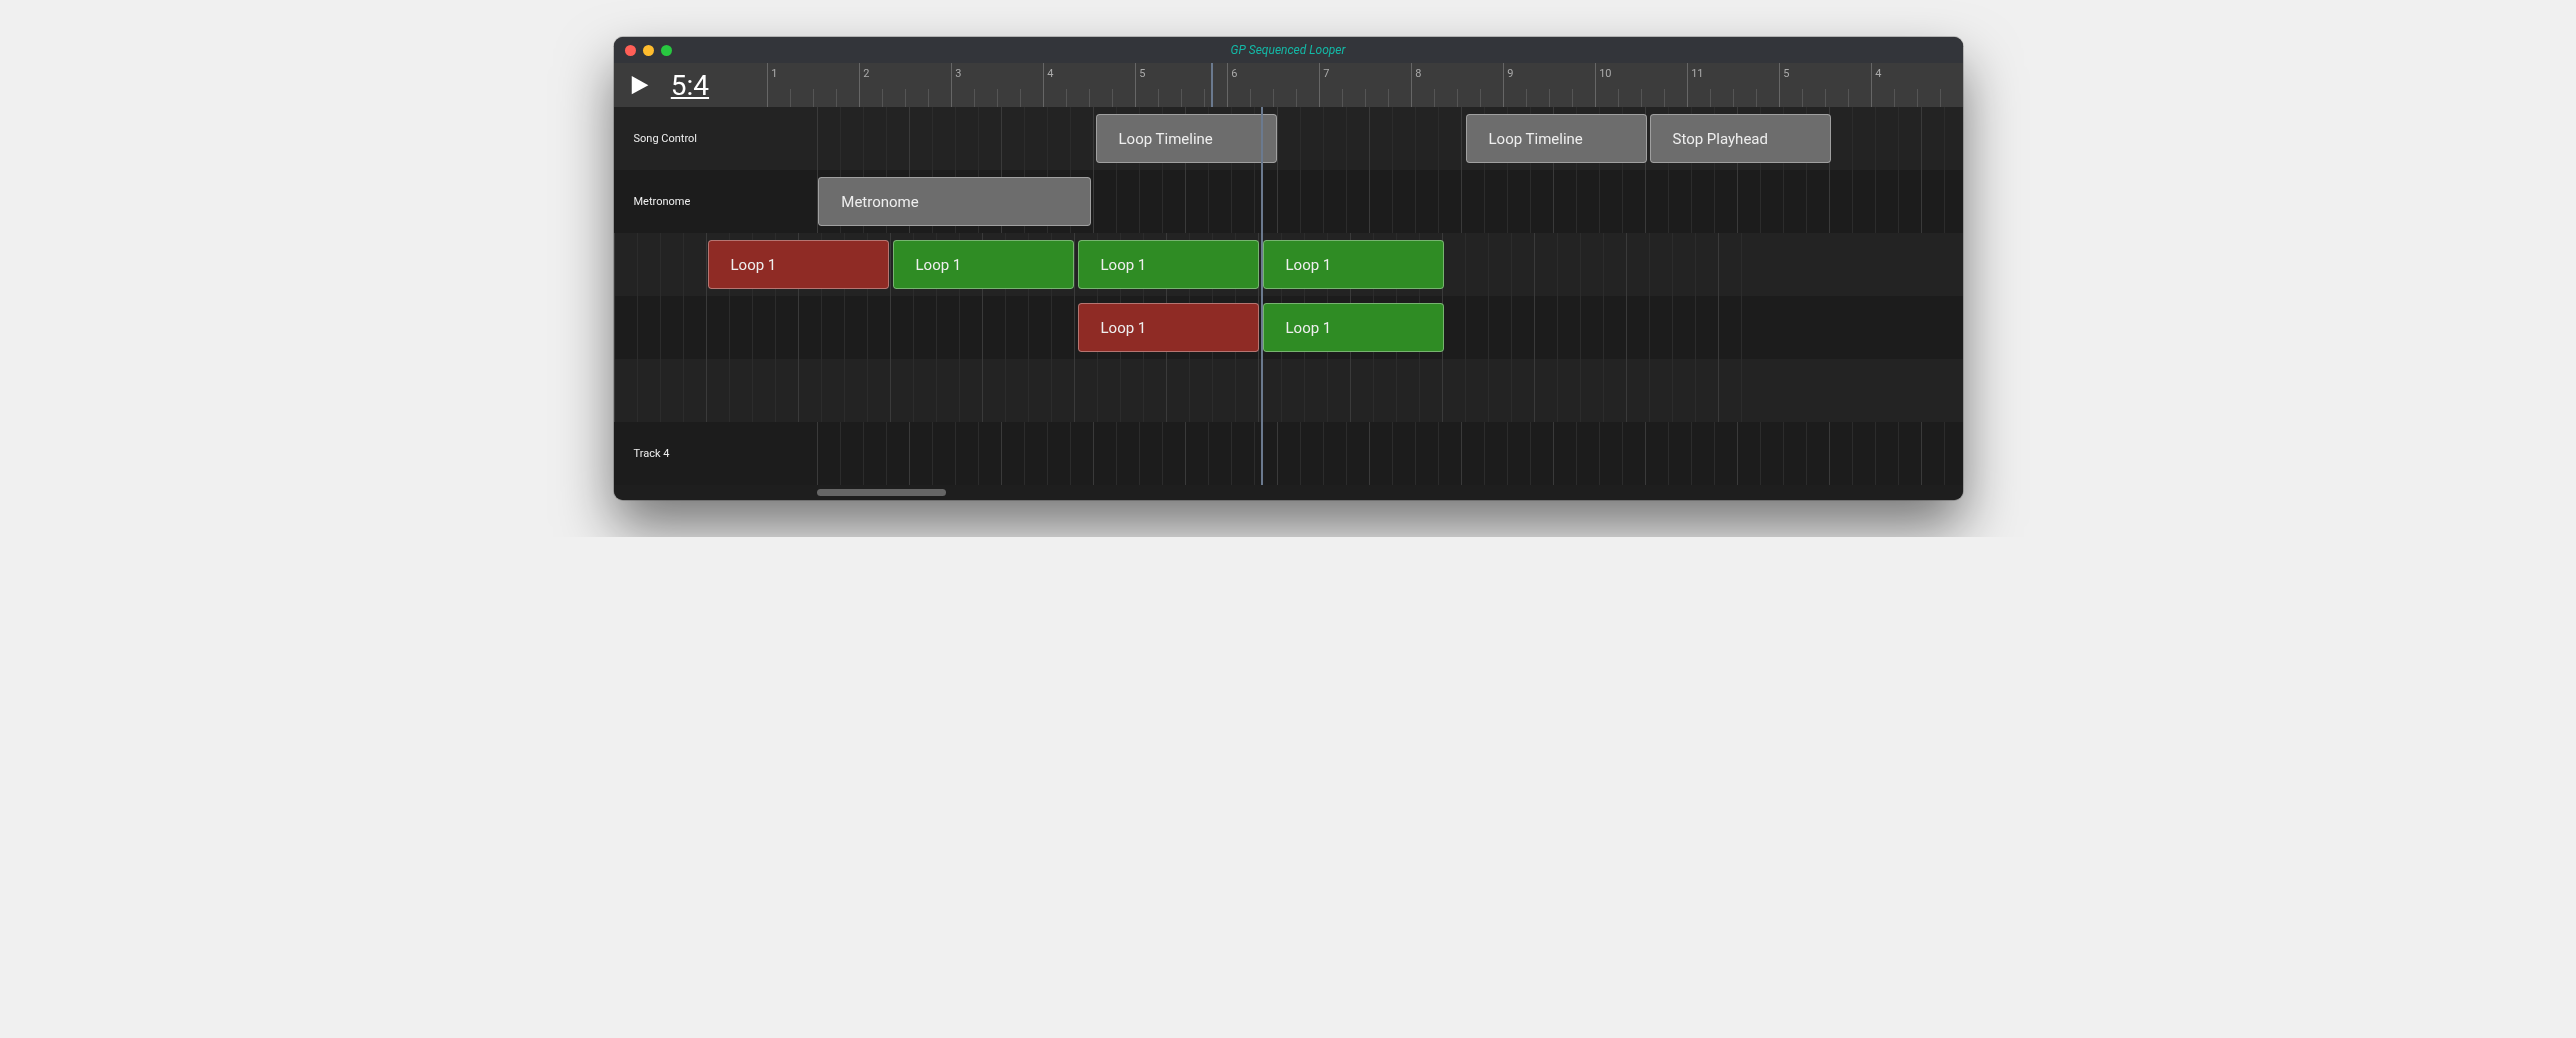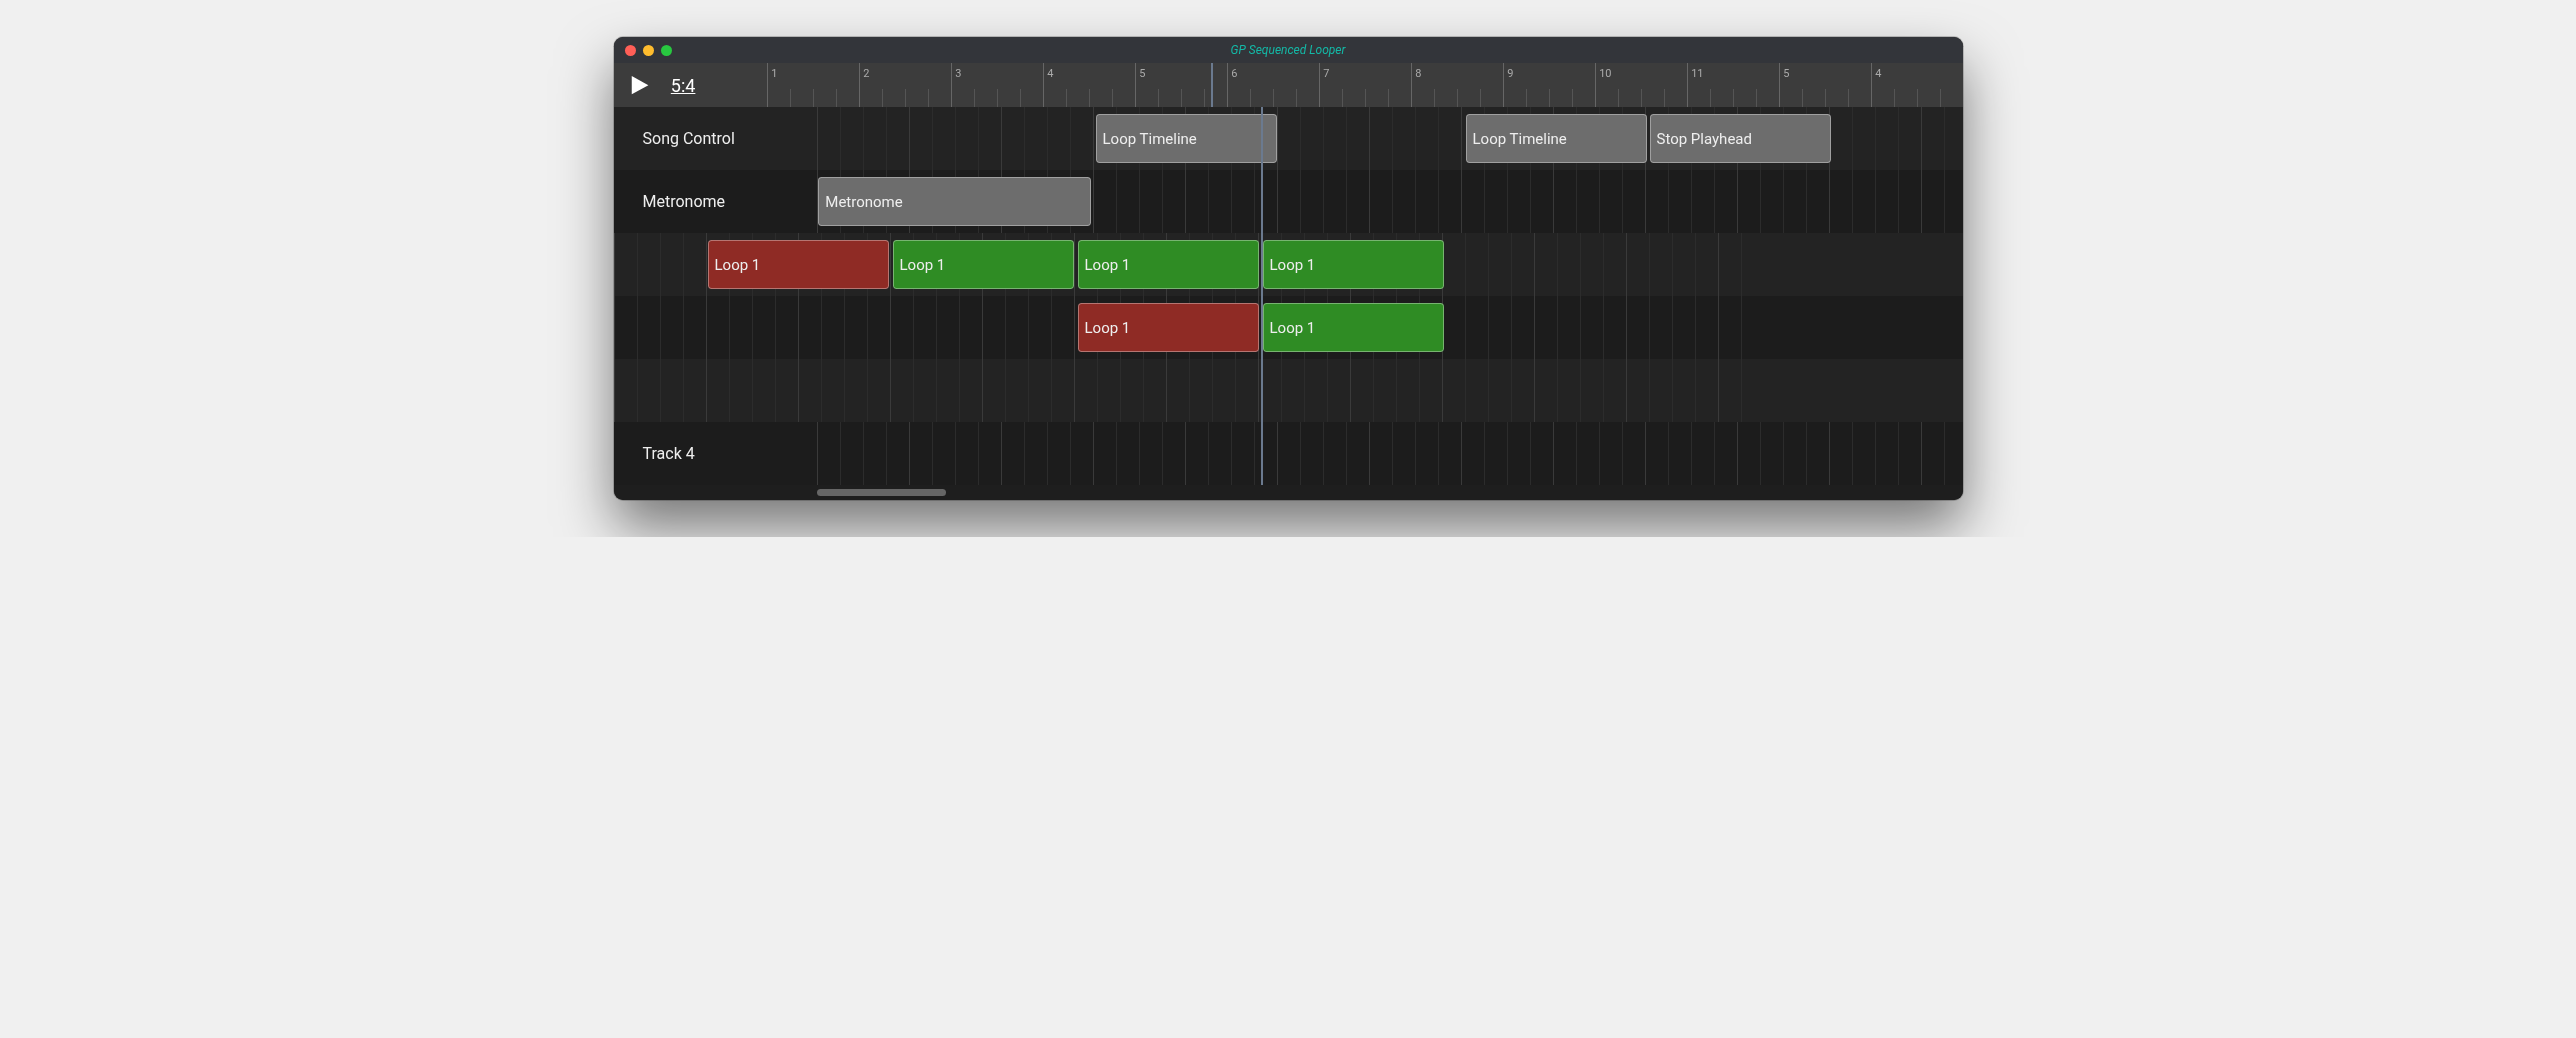--- a/index.html
+++ b/index.html
@@ -50,21 +50,21 @@
     color: #fff;
   }
   .toolbar-left {
     width: 203px;
     display: flex;
     align-items: center;
     gap: 22px;
     padding-left: 15px;
   }
   .play-btn svg { display:block; }
-  .time-display { font-size: 18px; font-weight: 400; color:#fff;text-decoration:underline; }
+  .time-display { font-size: 28px; font-weight: 400; color:#fff;text-decoration:underline; }
 
   .ruler {
     flex: 1;
     position: relative;
     display: flex;
   }
   .bar {
     width: 92px;
     flex: 0 0 92px;
     position: relative;
@@ -99,23 +99,23 @@
   .track-row:nth-child(odd) .lane,
   .track-row:nth-child(odd) .track-label { background: #232323; }
   .track-row:nth-child(even) .lane,
   .track-row:nth-child(even) .track-label { background: #1c1c1c; }
 
   .track-label {
     width: 203px;
     flex: 0 0 203px;
     display: flex;
     align-items: center;
-    padding-left: 29px;
+    padding-left: 20px;
     color: #eee;
-    font-size: 16px;
+    font-size: 11px;
   }
   .lane {
     flex: 1;
     position: relative;
     overflow: hidden;
   }
   .gridlines {
     position: absolute;
     inset: 0;
     display: flex;
@@ -128,21 +128,21 @@
   }
   .gridlines .beat.bar { border-left-color: #3a3a3a; }
 
   .clip {
     position: absolute;
     top: 7.4px;
     bottom: 7.4px;
     border-radius: 3.7px;
     display: flex;
     align-items: center;
-    padding: 0 6px;
+    padding: 0 22px;
     font-size: 15px;
     color: #eee;
     border: 0.9px solid rgba(255,255,255,0.35);
   }
   .clip.gray  { background: #6d6d6d; }
   .clip.red   { background: #8f2b25; }
   .clip.green { background: #2f8c24; }
 
   .playhead {
     position: absolute;

